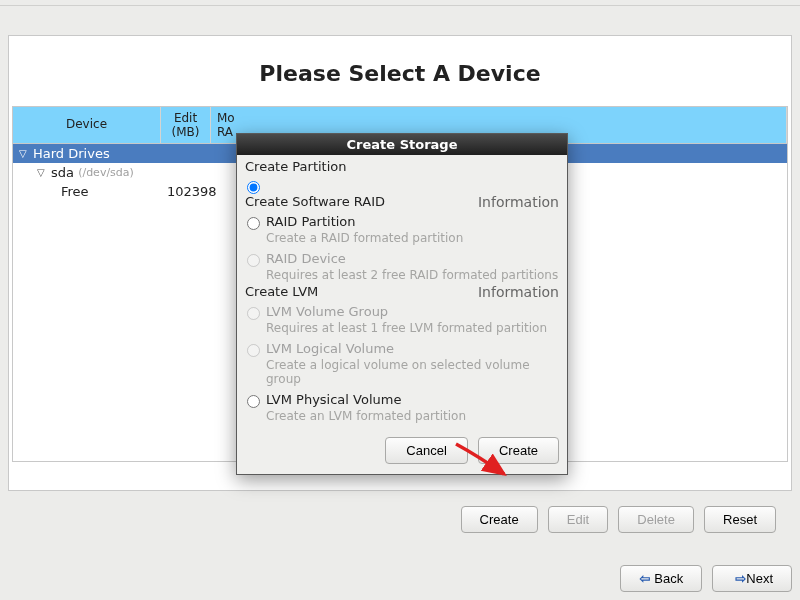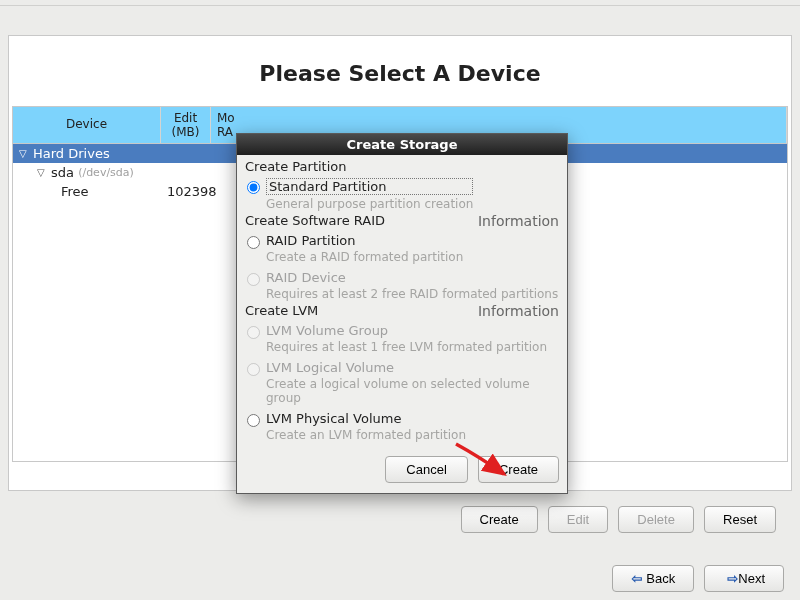--- a/index.html
+++ b/index.html
@@ -18,21 +18,21 @@
   .row.cat .twisty { color:#fff; }
   .row .c-dev { width:148px; display:flex; align-items:center; }
   .row .c-size { width:50px; text-align:right; padding-right:4px;}
   .row .c-rest { flex:1; }
   .twisty { font-size:10px; margin-right:4px; display:inline-block; width:10px; }
   .devpath { color:#a0a0a0; font-size:11px; }
   .indent1 { padding-left:18px; }
   .indent2 { padding-left:42px; }
 
   .action-bar { position:absolute; left:8px; right:24px; top:500px; padding:6px 0 0 0; text-align:right; }
-  .bottom-nav { position:absolute; left:8px; right:16px; bottom:8px; text-align:right; }
+  .bottom-nav { position:absolute; left:8px; right:8px; bottom:8px; text-align:right; }
   button.btn {
     font:13px sans-serif; padding:5px 18px; border:1px solid #a9a9a7; border-radius:4px;
     background:linear-gradient(#fdfdfd,#e6e6e4); cursor:pointer; margin-left:6px;
   }
   button.btn:disabled { color:#a0a0a0; }
   button.btn .arr { font-weight:bold; color:#2a5db0; margin:0 4px 0 0; }
   button.btn .arr.r { margin:0 0 0 4px; }
 
   
   .modal {
@@ -120,24 +120,20 @@
 
 <div class="modal">
   <div class="modal-title">Create Storage</div>
   <div class="modal-body">
 
     <div class="section-head">
       <span>Create Partition</span>
     </div>
     <div class="opt selected">
       <input type="radio" name="cs" checked="" style="">
-      <div class="lbls">
-        <span class="lbl">Standard Partition</span>
-        <span class="hint">General purpose partition creation</span>
-      </div>
     </div>
 
     <div class="section-head">
       <span>Create Software RAID</span>
       <span class="info">Information</span>
     </div>
     <div class="opt">
       <input type="radio" name="cs" style="">
       <div class="lbls">
         <span class="lbl">RAID Partition</span>

